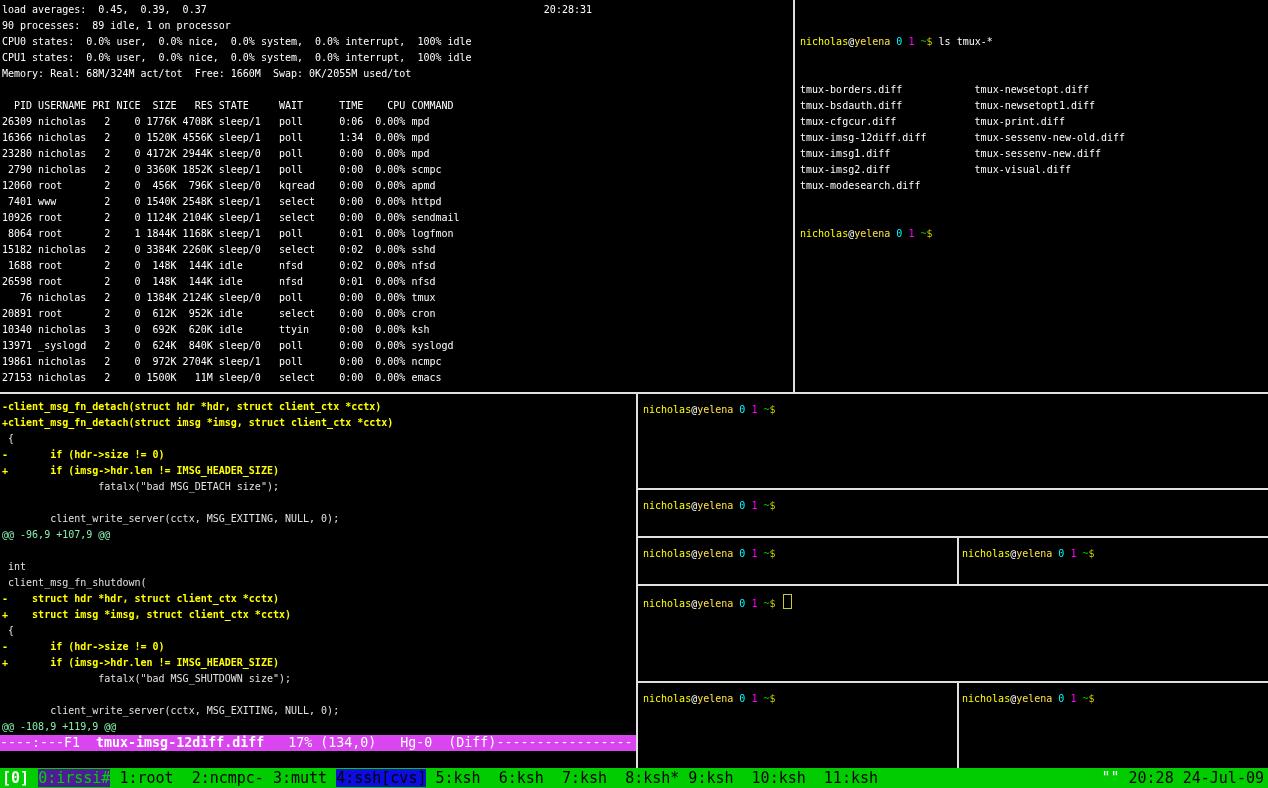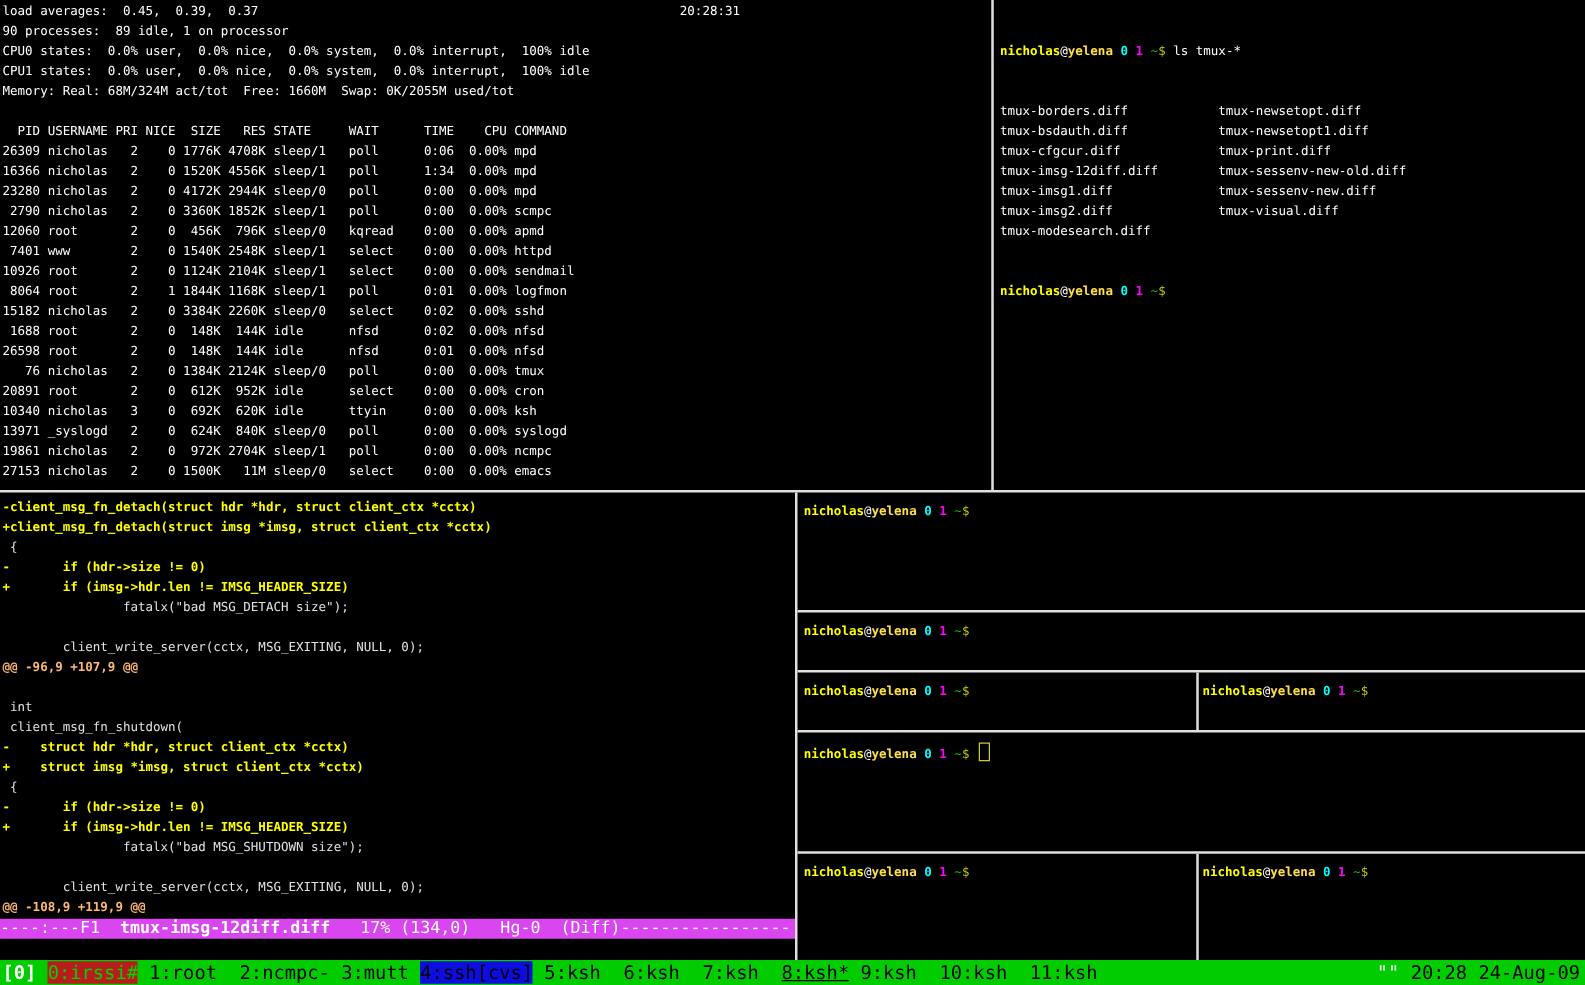--- a/index.html
+++ b/index.html
@@ -4,50 +4,50 @@
 <style>
   html,body{margin:0;padding:0;background:#000;}
   #screen{position:relative;width:1268px;height:788px;background:#000;overflow:hidden;
           font-family:"DejaVu Sans Mono",monospace;}
   .pane{position:absolute;background:#000;overflow:hidden;}
   .term{font-size:10px;line-height:16px;white-space:pre;color:#ffffff;margin:0;}
   .term div{min-height:16px;}
   
   .wborder{position:absolute;background:#e0e0e0;}
   
-  .b{font-weight:bold;}
+  .b{font-weight:normal;}
   .c-white{color:#ffffff;}
   .c-yellow{color:#ffff00;}
   .c-red{color:#fde047;}
   .c-cyan{color:#00ffff;}
   .c-magenta{color:#ff00ff;}
   .c-green{color:#00c000;}
   .c-olive{color:#c6c600;}
   
   .st-removed,.st-added{color:#ffff00;font-weight:bold;}
   .st-context{color:#e2e2e2;}
-  .st-hunk{color:#fdba74;font-weight:bold;}
+  .st-hunk{color:#86efac;font-weight:normal;}
   .st-blank{color:#000;}
   
   .modeline{position:absolute;left:0;top:341px;width:636px;height:16px;background:#d946ef;
             color:#ffffff;font-size:13.3px;line-height:16px;white-space:pre;padding-left:0;box-sizing:border-box;}
   .modeline .b{font-weight:bold;}
   
   .cursor-hollow{display:inline-block;width:7px;height:13px;border:1px solid #c8c83c;
                  vertical-align:text-bottom;margin-left:1px;}
   
   #statusbar{position:absolute;left:0;top:768px;width:1268px;height:20px;background:#00cc00;
              font-size:15px;line-height:20px;white-space:pre;overflow:hidden;}
   #status-left{position:absolute;left:2px;top:0;}
   #status-right{position:absolute;right:4px;top:0;}
   .sb-session{color:#ffffff;font-weight:bold;}
-  .sb-alert{color:#00d400;background:#b91c1c;margin-top:12px;}
+  .sb-alert{color:#00d400;background:#4c1d95;margin-top:12px;}
   .sb-norm{color:#000000;}
   .sb-selected{color:#000000;background:#0d0de0;}
-  .sb-current{color:#000000;text-decoration:underline;}
+  .sb-current{color:#000000;}
   .sb-title{color:#ffffff;}
 </style>
 </head>
 <body>
 
 <div id="screen">
 
   <div class="pane" id="pane-top" style="left:0;top:0;width:793px;height:392px;">
     <div class="term" style="padding:2px 0 0 2px;"><div class="c-white">load averages:  0.45,  0.39,  0.37                                                        20:28:31</div><div class="c-white">90 processes:  89 idle, 1 on processor</div><div class="c-white">CPU0 states:  0.0% user,  0.0% nice,  0.0% system,  0.0% interrupt,  100% idle</div><div class="c-white">CPU1 states:  0.0% user,  0.0% nice,  0.0% system,  0.0% interrupt,  100% idle</div><div class="c-white">Memory: Real: 68M/324M act/tot  Free: 1660M  Swap: 0K/2055M used/tot</div><div> </div><div class="c-white b0">  PID USERNAME PRI NICE  SIZE   RES STATE     WAIT      TIME    CPU COMMAND</div><div class="c-white">26309 nicholas   2    0 1776K 4708K sleep/1   poll      0:06  0.00% mpd</div><div class="c-white">16366 nicholas   2    0 1520K 4556K sleep/1   poll      1:34  0.00% mpd</div><div class="c-white">23280 nicholas   2    0 4172K 2944K sleep/0   poll      0:00  0.00% mpd</div><div class="c-white"> 2790 nicholas   2    0 3360K 1852K sleep/1   poll      0:00  0.00% scmpc</div><div class="c-white">12060 root       2    0  456K  796K sleep/0   kqread    0:00  0.00% apmd</div><div class="c-white"> 7401 www        2    0 1540K 2548K sleep/1   select    0:00  0.00% httpd</div><div class="c-white">10926 root       2    0 1124K 2104K sleep/1   select    0:00  0.00% sendmail</div><div class="c-white"> 8064 root       2    1 1844K 1168K sleep/1   poll      0:01  0.00% logfmon</div><div class="c-white">15182 nicholas   2    0 3384K 2260K sleep/0   select    0:02  0.00% sshd</div><div class="c-white"> 1688 root       2    0  148K  144K idle      nfsd      0:02  0.00% nfsd</div><div class="c-white">26598 root       2    0  148K  144K idle      nfsd      0:01  0.00% nfsd</div><div class="c-white">   76 nicholas   2    0 1384K 2124K sleep/0   poll      0:00  0.00% tmux</div><div class="c-white">20891 root       2    0  612K  952K idle      select    0:00  0.00% cron</div><div class="c-white">10340 nicholas   3    0  692K  620K idle      ttyin     0:00  0.00% ksh</div><div class="c-white">13971 _syslogd   2    0  624K  840K sleep/0   poll      0:00  0.00% syslogd</div><div class="c-white">19861 nicholas   2    0  972K 2704K sleep/1   poll      0:00  0.00% ncmpc</div><div class="c-white">27153 nicholas   2    0 1500K   11M sleep/0   select    0:00  0.00% emacs</div></div>
   </div>
@@ -96,16 +96,16 @@
   <div class="wborder" style="left:636px;top:394px;width:2px;height:374px;"></div>
   <div class="wborder" style="left:638px;top:488px;width:630px;height:2px;"></div>
   <div class="wborder" style="left:638px;top:536px;width:630px;height:2px;"></div>
   <div class="wborder" style="left:957px;top:538px;width:2px;height:46px;"></div>
   <div class="wborder" style="left:638px;top:584px;width:630px;height:2px;"></div>
   <div class="wborder" style="left:638px;top:681px;width:630px;height:2px;"></div>
   <div class="wborder" style="left:957px;top:683px;width:2px;height:85px;"></div>
 
   <div id="statusbar">
     <div id="status-left"><span class="sb-session">[0] </span><span class="sb-alert">0:irssi#</span><span class="sb-norm"> 1:root  2:ncmpc- 3:mutt </span><span class="sb-selected">4:ssh[cvs]</span><span class="sb-norm"> 5:ksh  6:ksh  7:ksh  </span><span class="sb-current">8:ksh*</span><span class="sb-norm"> 9:ksh  10:ksh  11:ksh</span></div>
-    <div id="status-right"><span class="sb-title">"" </span><span class="sb-norm">20:28 24-Aug-09</span></div>
+    <div id="status-right"><span class="sb-title">"" </span><span class="sb-norm">20:28 24-Jul-09</span></div>
   </div>
 
 </div>
 
 </body></html>

